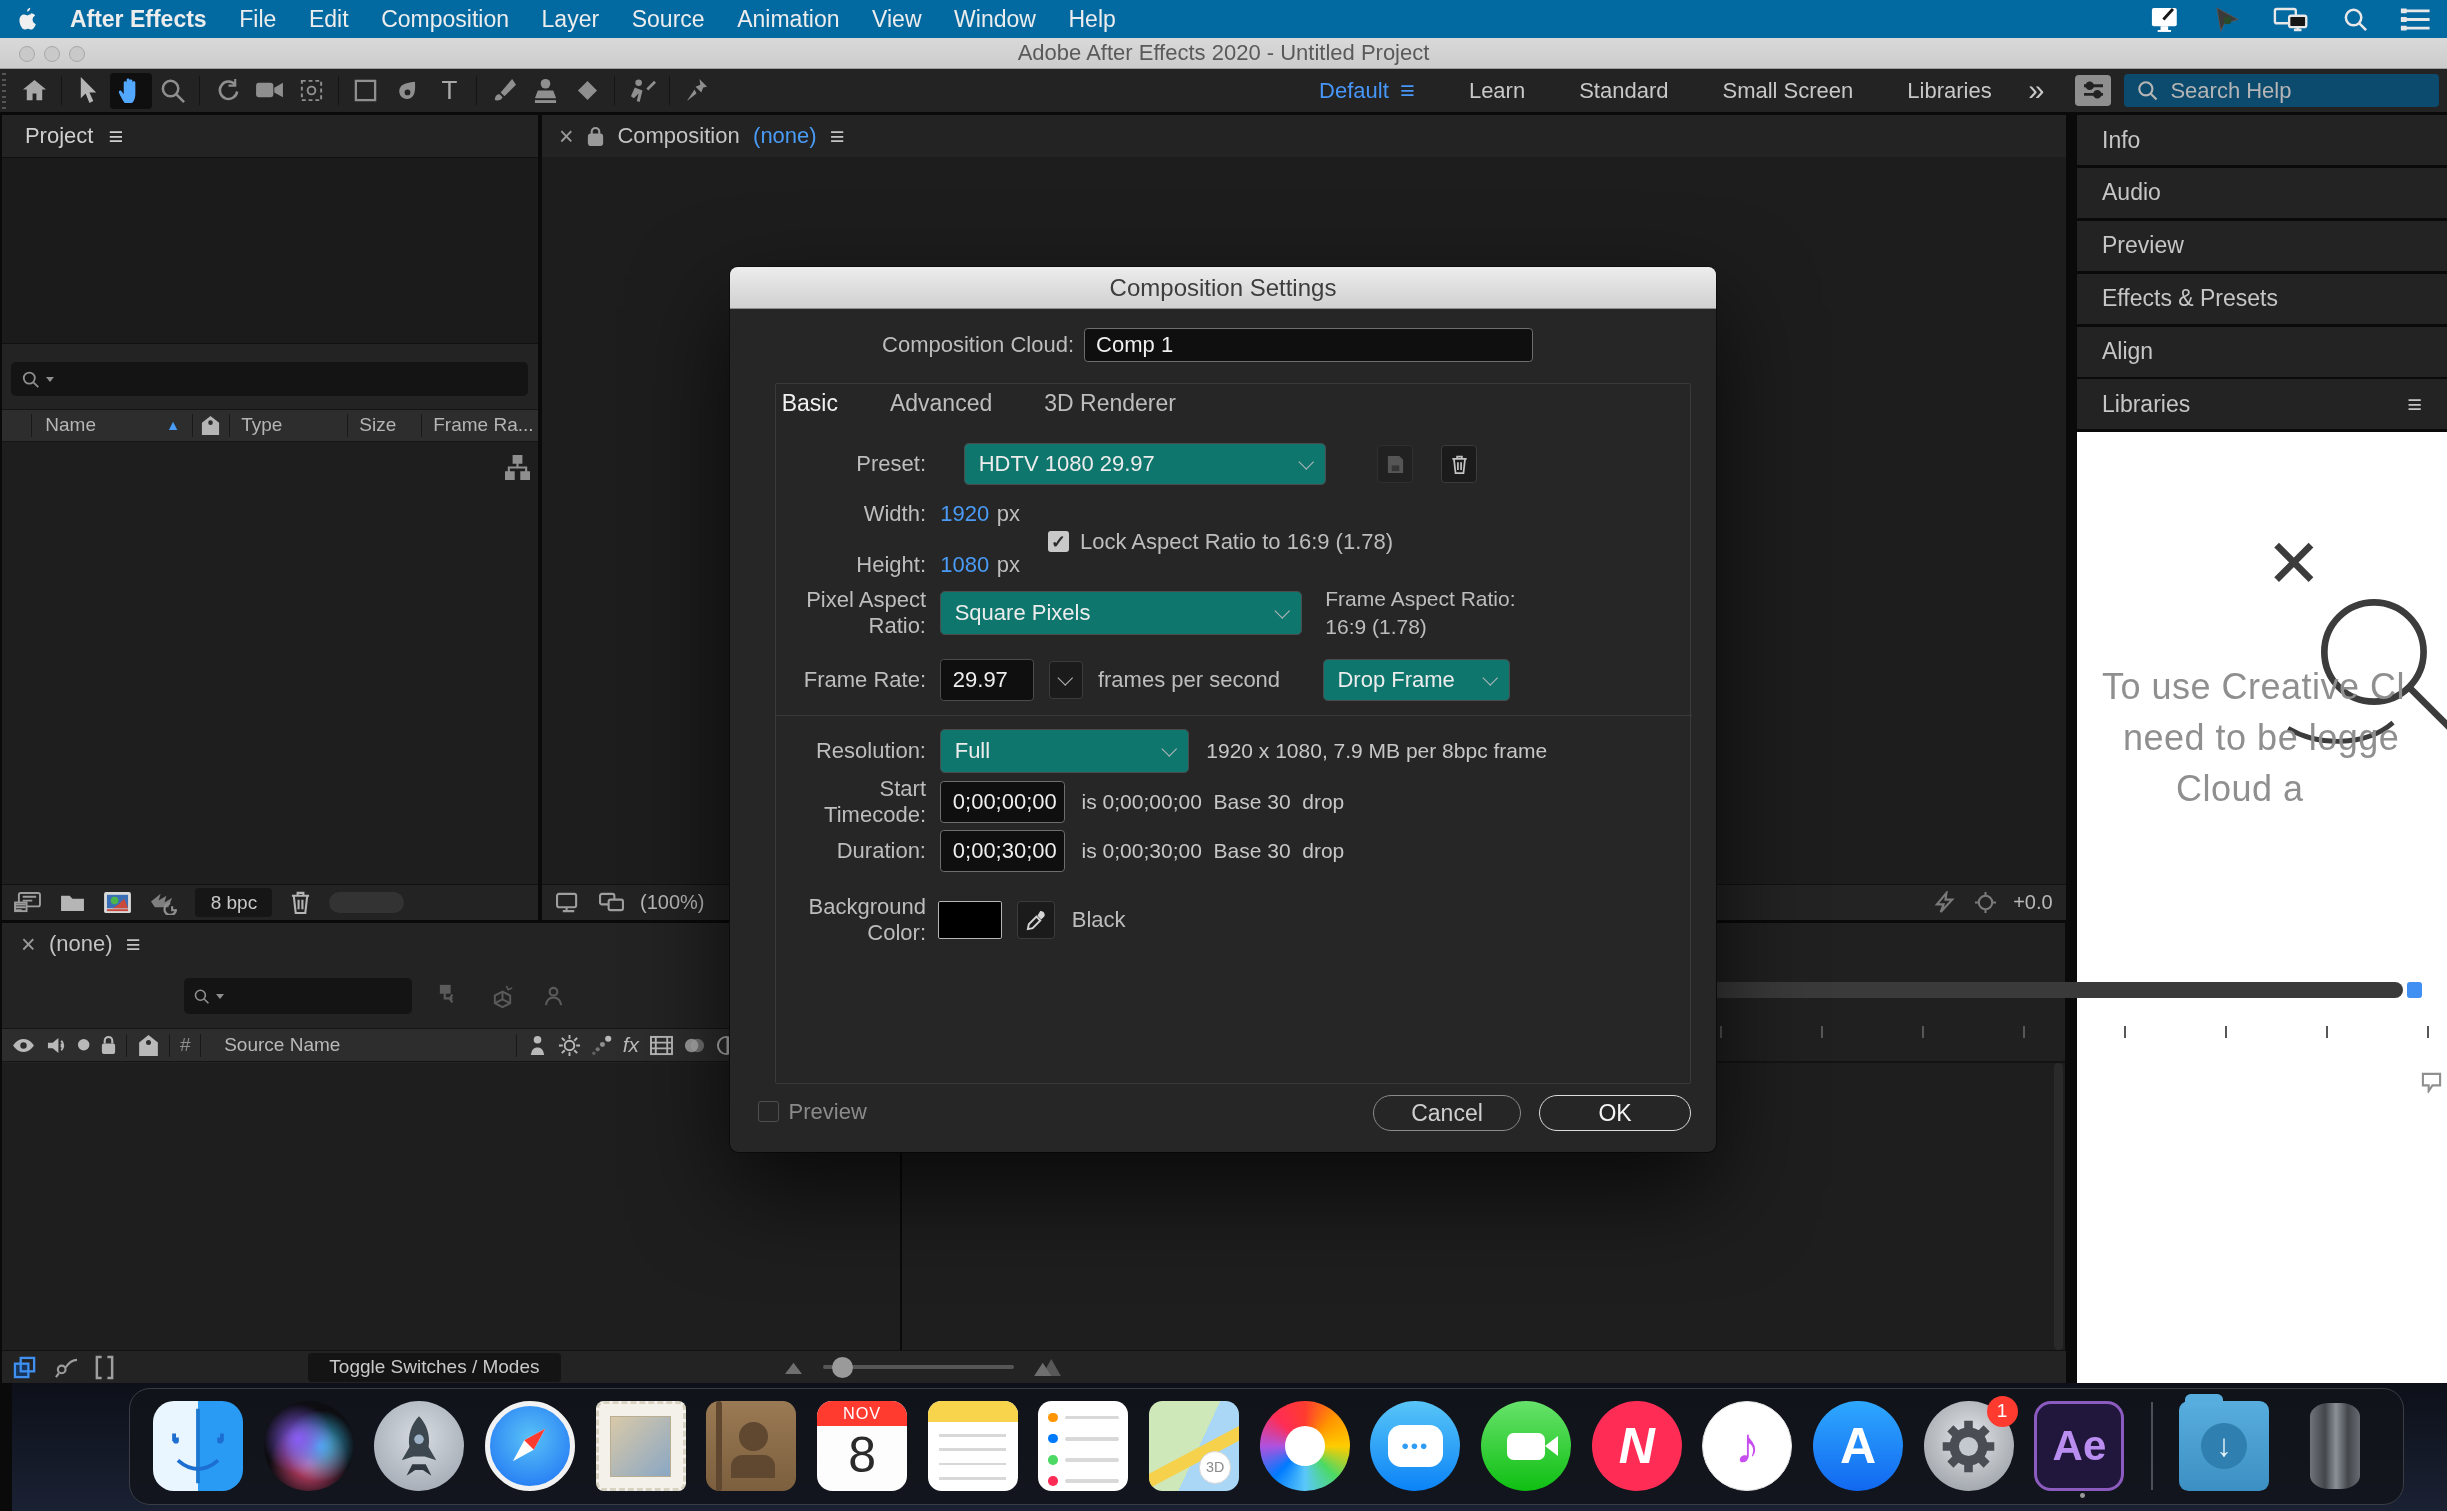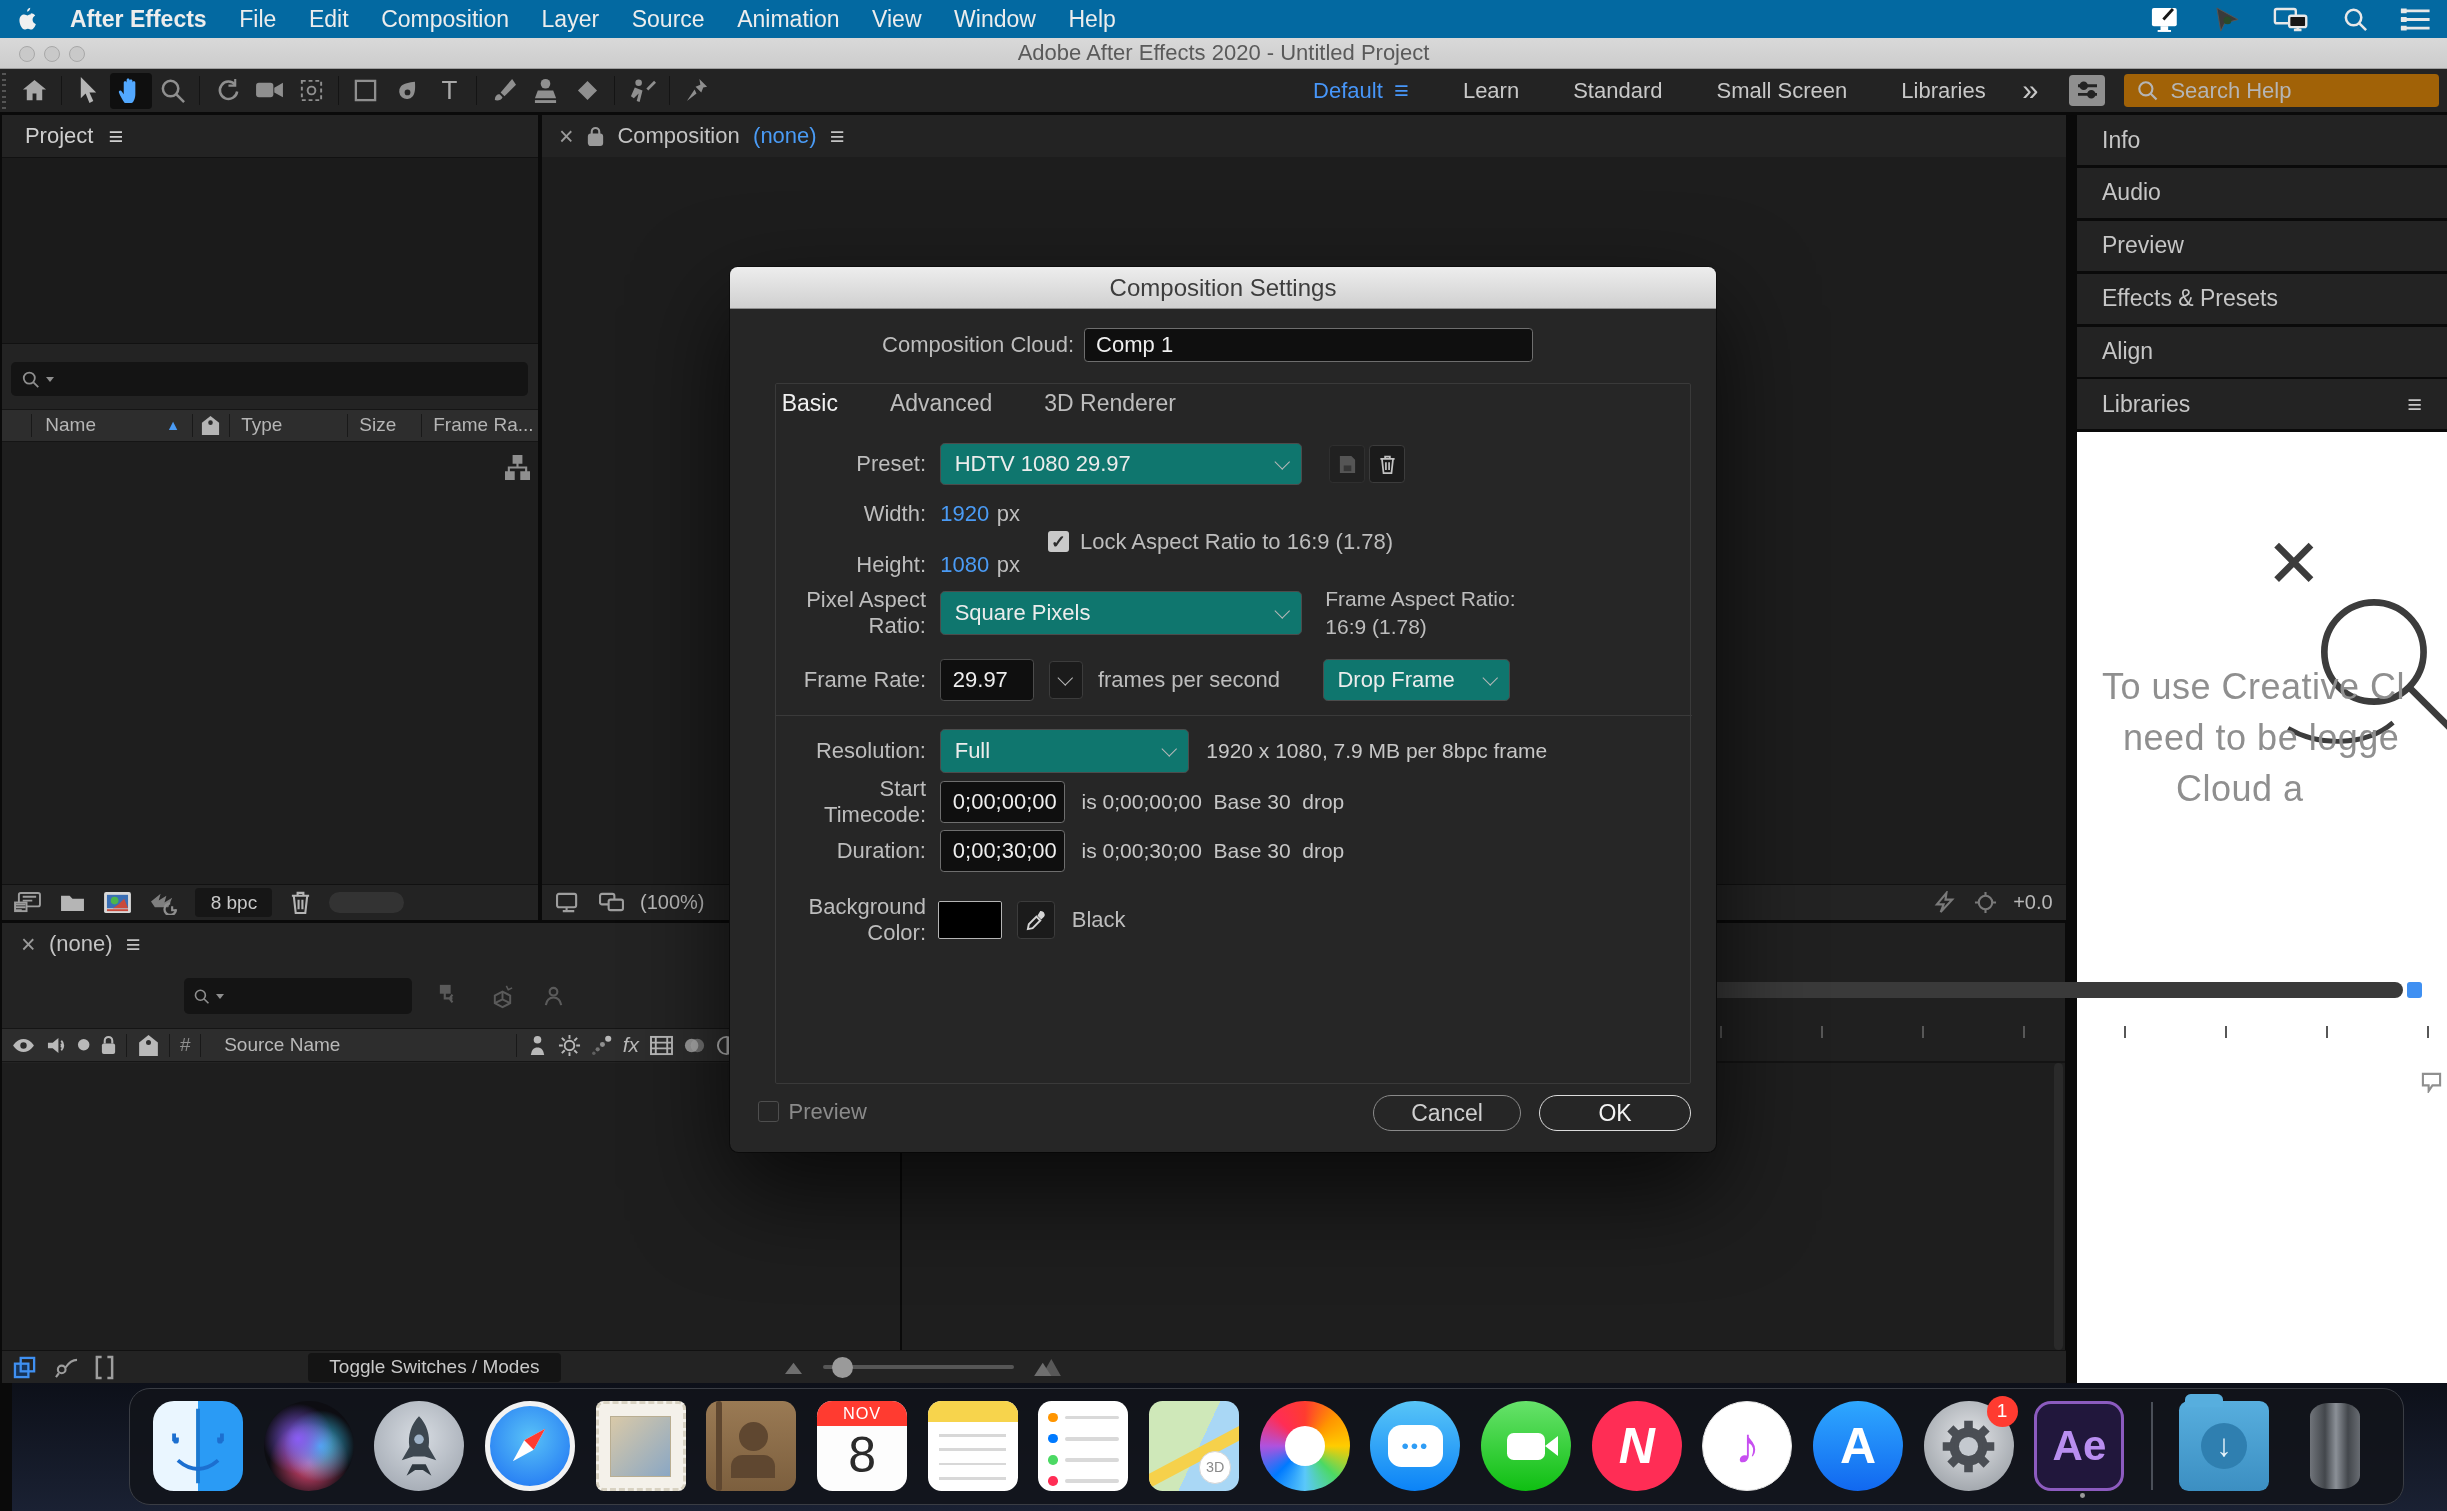--- a/index.html
+++ b/index.html
@@ -25,21 +25,21 @@
   .toolbar{left:0;top:69px;width:2447px;height:44px;background:#232323;display:flex;align-items:center;border-bottom:1.9px solid #0a0a0a;}
   .grabber{width:13.4px;height:36px;margin-left:1.9px;background:repeating-linear-gradient(#555 0 1.9px,transparent 1.9px 5.7px);width:3.8px;margin-right:7.6px;}
   .tool{width:42px;height:36px;display:flex;align-items:center;justify-content:center;color:var(--icon);border-radius:3.8px;}
   .tool.active{background:#0f0f0f;color:#52a8ff;}
   .tsep{width:1px;height:29px;background:#141414;margin:0 5.7px;}
   .wstabs{display:flex;align-items:center;gap:0;font-size:22px;color:#c8c8c8;margin-left:auto;}
   .wstab{padding:0 27px;display:flex;align-items:center;gap:11.5px;}
   .wstab.active{color:var(--accent);}
   .hamb{font-size:25px;line-height:1;}
   .wssettings{width:36px;height:31px;background:#8f8f8f;border-radius:3.8px;margin:0 13.4px 0 21px;display:flex;align-items:center;justify-content:center;color:#232323;}
-  .helpsearch{width:315px;height:32.5px;background:#a16207;border-radius:3.8px;display:flex;align-items:center;gap:11.5px;padding:0 11.5px;margin-right:7.6px;margin-left:6px;}
+  .helpsearch{width:315px;height:32.5px;background:#0c4a6e;border-radius:3.8px;display:flex;align-items:center;gap:11.5px;padding:0 11.5px;margin-right:7.6px;}
   .helpsearch input{background:transparent;border:none;outline:none;color:#d5d5d5;font-size:22px;width:229px;}
   .helpsearch input::placeholder{color:#b5b5b5;}
   
   .panel{background:var(--panel);}
   .phead{height:42px;display:flex;align-items:center;gap:15.3px;padding:0 23px;color:#cfcfcf;font-size:22px;}
   
   .thumbwell{position:absolute;left:0;top:42px;width:536px;height:187px;background:#1b1b1b;border-top:1px solid #111;border-bottom:1px solid #111;}
   .searchrow{position:absolute;display:flex;align-items:center;}
   .searchbox{background:#141414;border-radius:4.8px;height:34px;display:flex;align-items:center;gap:5.7px;padding:0 9.6px;color:#8f8f8f;}
   .searchbox input{background:transparent;border:none;outline:none;width:100%;color:#ddd;font-size:21px;}
@@ -594,21 +594,21 @@
         </span>
     </div>
 
     <div class="dbox">
       <div class="dtabs">
         <span class="dtab active"><span>Basic</span><span class="ul"></span></span>
         <span class="dtab">Advanced</span>
         <span class="dtab">3D Renderer</span>
       </div>
 
-      <div class="drow" style="left:0;top:59px;width:916px;height:42px;">
+      <div class="drow" style="left:0;top:59px;width:916px;height:42px;gap:24px;">
         <span class="dlabel" style="width:150px">Preset:</span>
         <span class="dd" style="margin-left:14.3px;width:362px;height:42px">
           <span>HDTV 1080 29.97</span>
             <span class="chev"></span>
         </span>
         <span class="sqbtn" style="margin-left:27px;opacity:.45">
           <svg width="19" height="21" viewBox="0 0 20 22" fill="#8f8f8f">
               <path d="M2 2h12l4 4v14H2z"></path>
               <rect x="6" y="12" width="8" height="6" fill="#4a4a4a"></rect>
             </svg>

